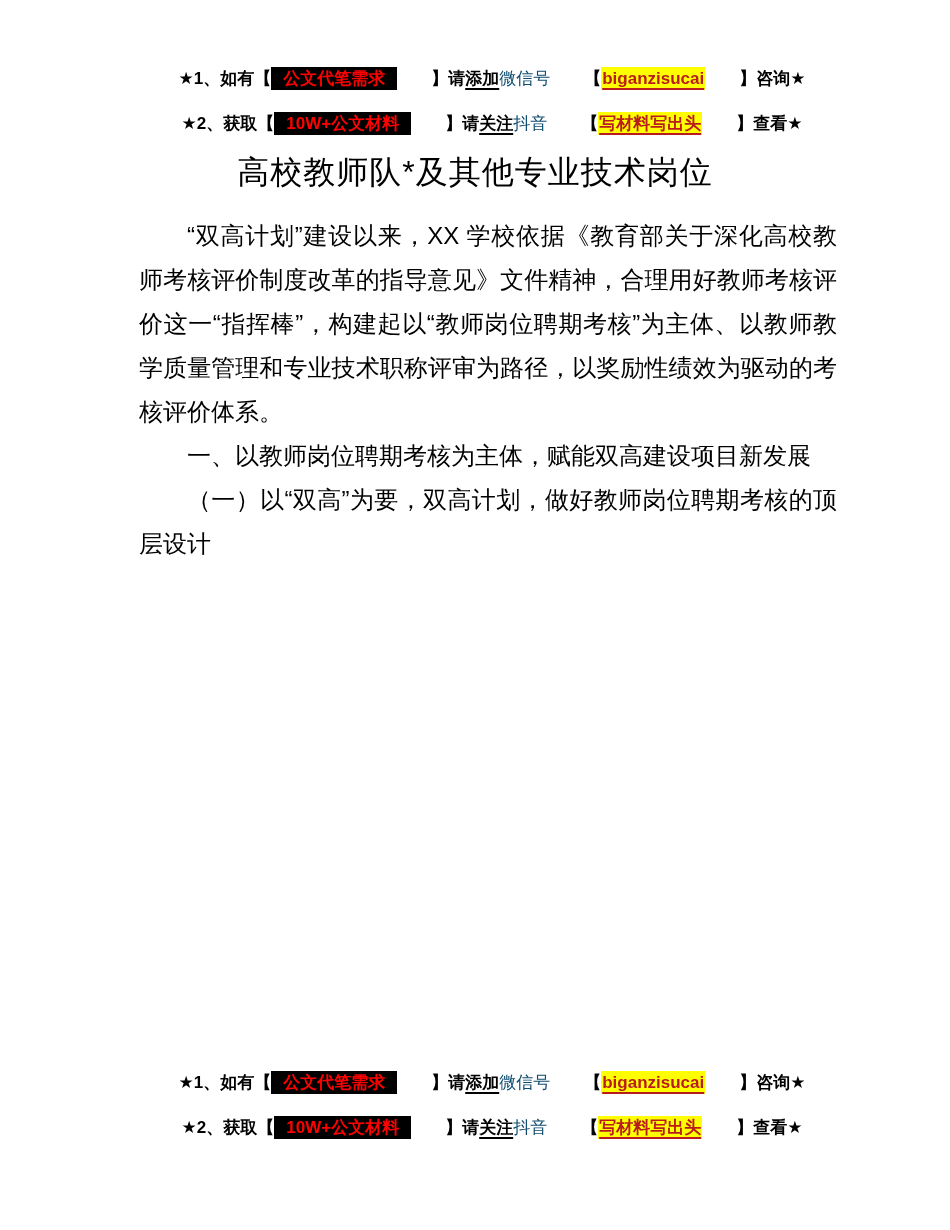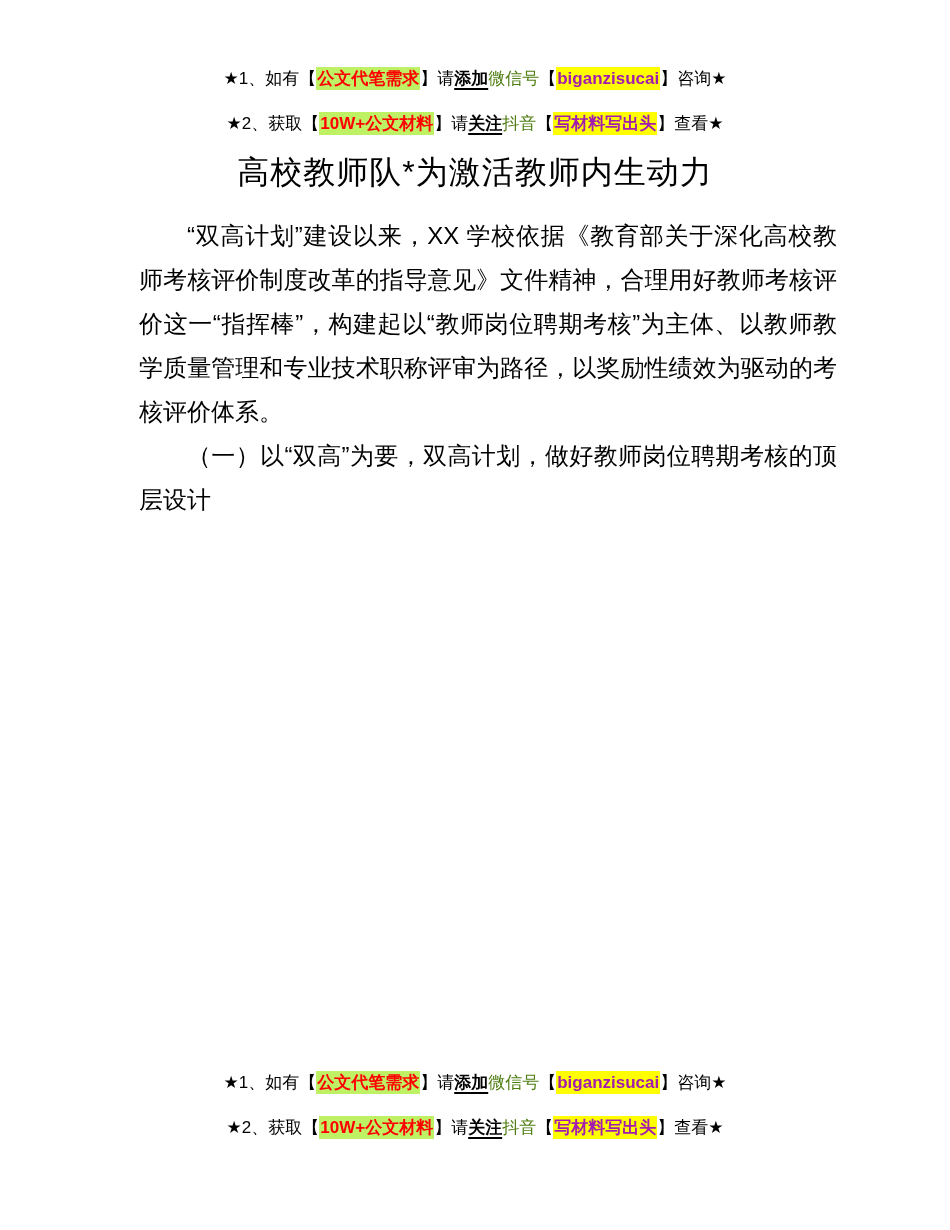--- a/index.html
+++ b/index.html
@@ -17,37 +17,38 @@
   .ad-block { text-align: center; }
   .ad-block.top { padding-top: 56px; }
   .ad-block.bottom { position: absolute; left: 0; right: 0; top: 1060px; }
   .ad-line {
     font-size: 17px;
     font-weight: 700;
     line-height: 45px;
     white-space: nowrap;
   }
   .seg { display: inline; }
-  .seg-bold { font-weight: 400; color: #000000; }
-  .seg-normal { font-weight: 400; color: #4d7c0f; }
+  .seg-bold { font-weight: 700; color: #000000; margin-left: 34px; }
+  .seg-normal { font-weight: 400; color: #0c4a6e; }
   .seg-bold-underline {
     font-weight: 700; color: #000000;
     text-decoration: underline;
     text-decoration-thickness: 2px;
     text-underline-offset: 4px;
   }
   .seg-red-highlight {
     font-weight: 700; color: #ff0000;
-    background: #bef264;
-    padding: 2px 1px;
+    background: #000000;
+    padding: 2px 12px;
   }
   .seg-red-highlight-underline {
-    font-weight: 700; color: #a21caf;
+    font-weight: 700; color: #b91c1c;
     background: #ffff00;
     padding: 2px 1px;
+    text-decoration: underline;
     text-decoration-thickness: 2px;
     text-underline-offset: 4px;
   }
   
   .doc-title {
     margin: 2px 0 0 0;
     font-size: 32px;
     font-weight: 500;
     text-align: center;
     line-height: 48px;
@@ -71,24 +72,25 @@
 </head>
 <body>
 
 <div class="page">
 
   <div class="ad-block top">
       <div class="ad-line"><span class="seg seg-bold">★1、如有【</span><span class="seg seg-red-highlight">公文代笔需求</span><span class="seg seg-bold">】请</span><span class="seg seg-bold-underline">添加</span><span class="seg seg-normal">微信号</span><span class="seg seg-bold">【</span><span class="seg seg-red-highlight-underline">biganzisucai</span><span class="seg seg-bold">】咨询★</span></div>
       <div class="ad-line"><span class="seg seg-bold">★2、获取【</span><span class="seg seg-red-highlight">10W+公文材料</span><span class="seg seg-bold">】请</span><span class="seg seg-bold-underline">关注</span><span class="seg seg-normal">抖音</span><span class="seg seg-bold">【</span><span class="seg seg-red-highlight-underline">写材料写出头</span><span class="seg seg-bold">】查看★</span></div>
     </div>
 
-  <h1 class="doc-title">高校教师队*为激活教师内生动力</h1>
+  <h1 class="doc-title">高校教师队*及其他专业技术岗位</h1>
 
   <div class="doc-body" id="doc-body">
       <p class="para para-body">“双高计划”建设以来，XX 学校依据《教育部关于深化高校教师考核评价制度改革的指导意见》文件精神，合理用好教师考核评价这一“指挥棒”，构建起以“教师岗位聘期考核”为主体、以教师教学质量管理和专业技术职称评审为路径，以奖励性绩效为驱动的考核评价体系。</p>
+      <p class="para para-heading1">一、以教师岗位聘期考核为主体，赋能双高建设项目新发展</p>
       <p class="para para-heading2">（一）以“双高”为要，双高计划，做好教师岗位聘期考核的顶层设计</p>
     </div>
 
   <div class="ad-block bottom">
       <div class="ad-line"><span class="seg seg-bold">★1、如有【</span><span class="seg seg-red-highlight">公文代笔需求</span><span class="seg seg-bold">】请</span><span class="seg seg-bold-underline">添加</span><span class="seg seg-normal">微信号</span><span class="seg seg-bold">【</span><span class="seg seg-red-highlight-underline">biganzisucai</span><span class="seg seg-bold">】咨询★</span></div>
       <div class="ad-line"><span class="seg seg-bold">★2、获取【</span><span class="seg seg-red-highlight">10W+公文材料</span><span class="seg seg-bold">】请</span><span class="seg seg-bold-underline">关注</span><span class="seg seg-normal">抖音</span><span class="seg seg-bold">【</span><span class="seg seg-red-highlight-underline">写材料写出头</span><span class="seg seg-bold">】查看★</span></div>
     </div>
 
 </div>
 

